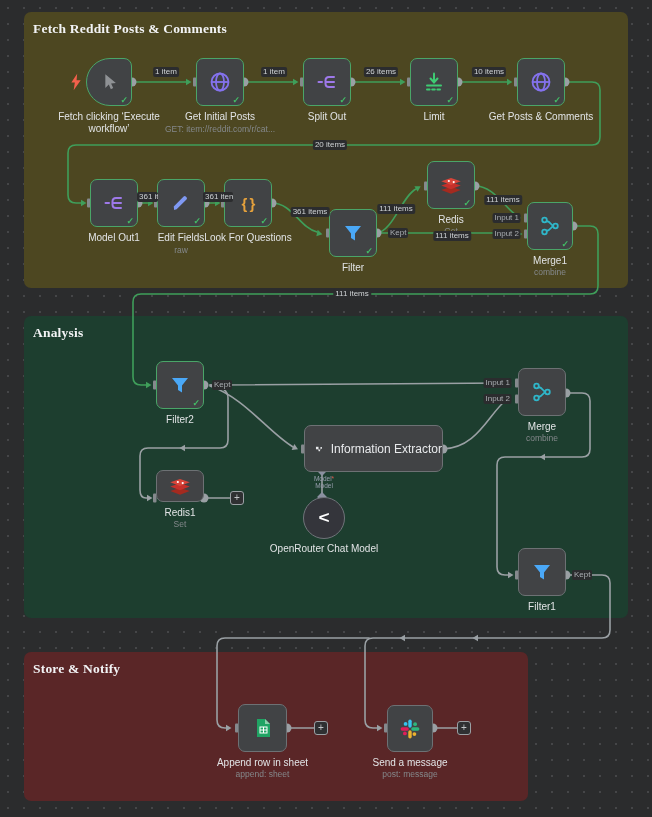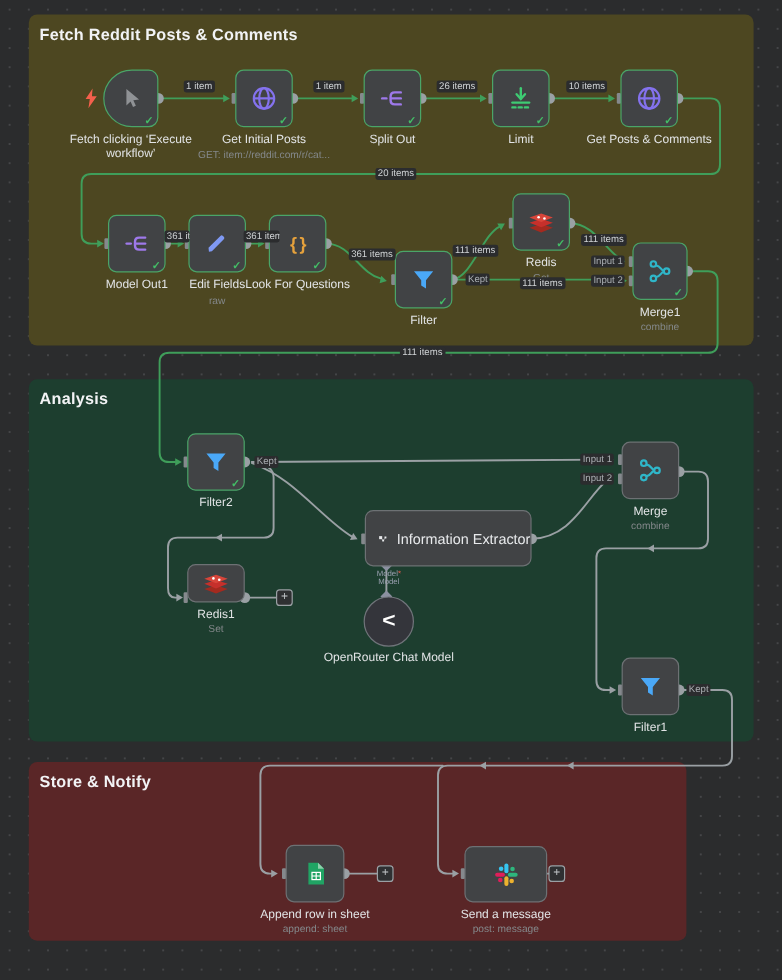--- a/index.html
+++ b/index.html
@@ -11,25 +11,25 @@
   }
   *{box-sizing:border-box;margin:0;padding:0}
   html,body{width:652px;height:817px;overflow:hidden}
   body{
     font-family:"Liberation Sans",sans-serif;
     background-color:var(--canvas-bg);
     background-image:radial-gradient(var(--dot) 1px, transparent 1.2px);
     background-size:16px 16px;
     position:relative;color:var(--txt);
   }
-  .section{position:absolute;border-radius:7px;}
+  .section{position:absolute;border-radius:7px;font-family:Liberation Serif, serif;}
   .section h2{font-size:13.5px;font-weight:bold;color:#f2f3f5;padding:9px 0 0 9px;letter-spacing:.2px}
   #sec-fetch{left:24px;top:12px;width:604px;height:276px;background:var(--fetch-bg)}
   #sec-analysis{left:24px;top:316px;width:604px;height:302px;background:var(--analysis-bg)}
-  #sec-store{left:24px;top:635px;width:548px;height:149px;background:var(--store-bg)}
+  #sec-store{left:24px;top:652px;width:504px;height:149px;background:var(--store-bg)}
   svg.edges{position:absolute;left:0;top:0;z-index:3;pointer-events:none}
   .e{stroke:var(--exec-green);stroke-width:1.6;fill:none;stroke-linecap:round}
   .g{stroke:var(--edge-gray);stroke-width:1.6;fill:none;stroke-linecap:round}
   .dot{fill:#9aa0a4}
   .ibar{fill:#85898d}
   .ah{fill:var(--exec-green)} .ahg{fill:var(--edge-gray)}
   .diamond{fill:#8b90a0}
   .node{position:absolute;z-index:4}
   .nbox{position:relative;background:var(--node-bg);border:1.4px solid var(--node-border);
         border-radius:7px;display:flex;align-items:center;justify-content:center;width:100%;height:100%}
@@ -406,21 +406,21 @@
         <rect x="9" y="11" width="7" height="6" fill="none"></rect>
         <line x1="9" y1="14" x2="16" y2="14"></line>
           <line x1="12.5" y1="11" x2="12.5" y2="17"></line>
       </g>
       </svg>
     </div>
   <div class="nname" style="width:140px">Append row in sheet</div>
   <div class="nsub" style="top:calc(100% + 17px)">append: sheet</div>
 </div>
 
-<div class="node" style="left:387px;top:705px;width:69px;height:47px">
+<div class="node" style="left:387px;top:705px;width:46px;height:47px">
   <div class="nbox">
       <svg width="24" height="24" viewBox="0 0 24 24">
       <rect x="10.3" y="2.6" width="3.4" height="8.2" rx="1.7" fill="#36c5f0"></rect>
       <rect x="13.2" y="10.3" width="8.2" height="3.4" rx="1.7" fill="#2eb67d"></rect>
       <rect x="10.3" y="13.2" width="3.4" height="8.2" rx="1.7" fill="#ecb22e"></rect>
       <rect x="2.6" y="10.3" width="8.2" height="3.4" rx="1.7" fill="#e01e5a"></rect>
       <circle cx="7.6" cy="6.9" r="1.9" fill="#36c5f0"></circle>
       <circle cx="17.1" cy="7.2" r="1.9" fill="#2eb67d"></circle>
       <circle cx="16.4" cy="17.1" r="1.9" fill="#ecb22e"></circle>
       <circle cx="6.9" cy="16.4" r="1.9" fill="#e01e5a"></circle>

